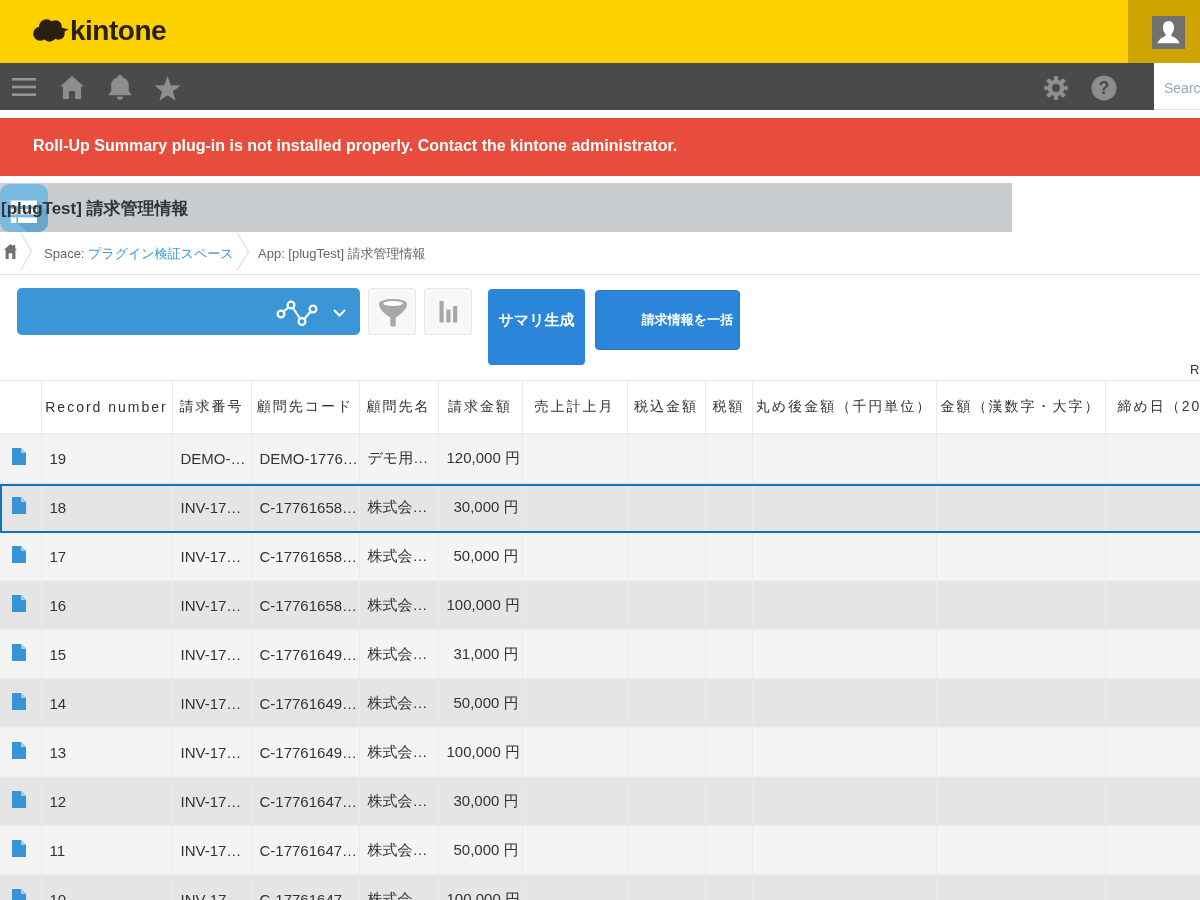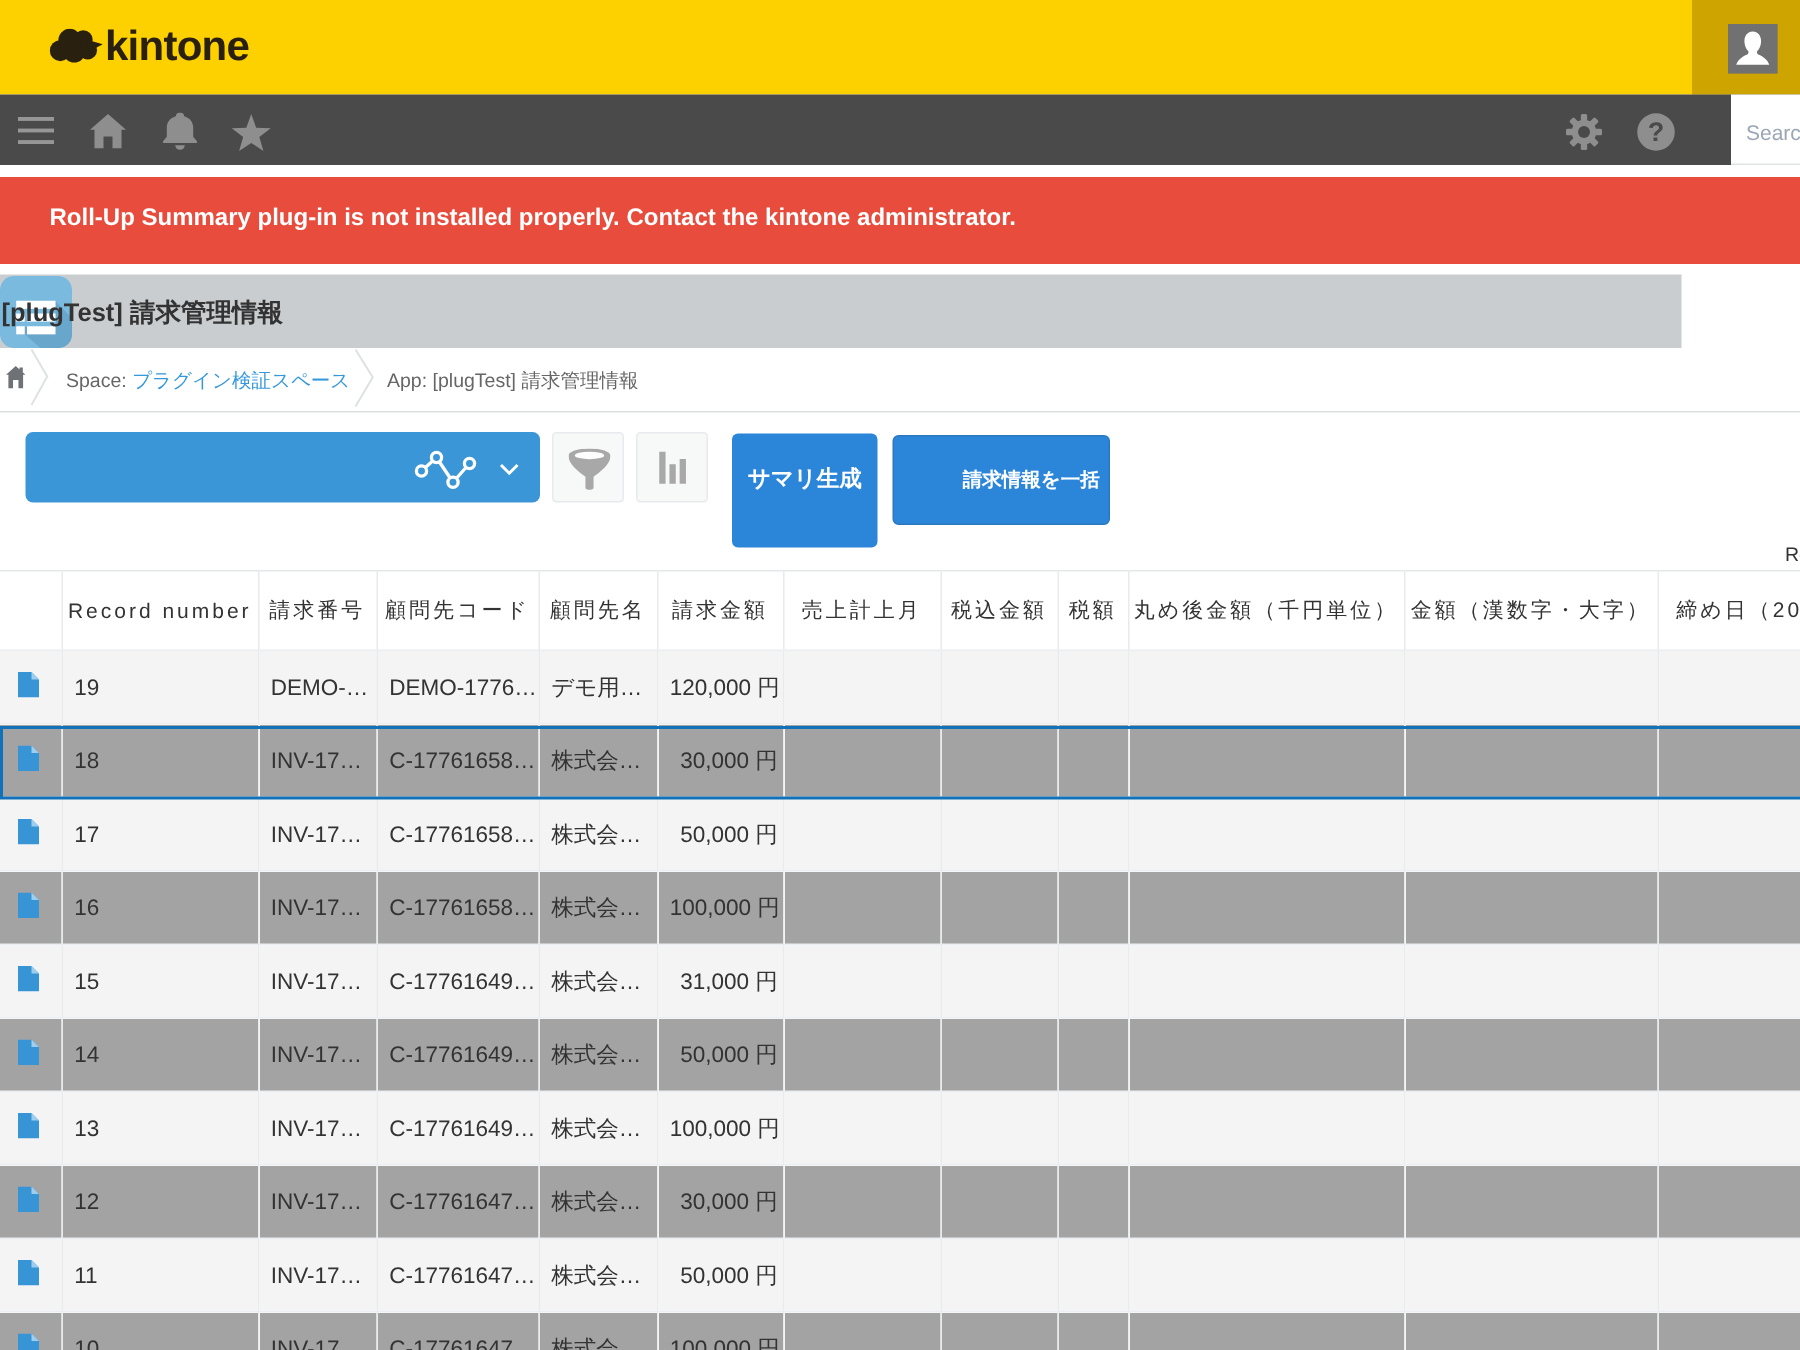--- a/index.html
+++ b/index.html
@@ -17,21 +17,21 @@
   
   #toolbar { position:absolute; left:0; top:63px; width:1200px; height:47px; background:#4a4a4a; }
   #searchbox { position:absolute; left:1128px; top:0; width:72px; height:47px; background:#fff; border-bottom:1px solid #e0e3e5;margin-left:26px; }
   #searchbox span { position:absolute; left:10px; top:17px; font-size:14px; color:#9aa7b4; white-space:nowrap; }
 
   
   #banner { position:absolute; left:0; top:118px; width:1200px; height:58px; background:#e74c3c; }
   #banner div { position:absolute; left:33px; top:19px; font-size:16px; font-weight:bold; color:#fff; }
 
   
-  #titlebar { position:absolute; left:0; top:183px; width:1121px; height:49px; background:#c9cdd0; }
+  #titlebar { position:absolute; left:0; top:183px; width:1012px; height:49px; background:#c9cdd0; }
   #appicon { position:absolute; left:0px; top:1px; width:48px; height:48px; }
   #apptitle { position:absolute; left:1px; top:14px; font-size:17px; font-weight:bold; color:#333; }
 
   
   #crumb { position:absolute; left:0; top:232px; width:1200px; height:43px; background:#fff; border-bottom:1px solid #dcdfe1; font-size:13px; color:#666;padding-left:16px; }
   #crumb .link { color:#3498db; }
 
   
   #selector { position:absolute; left:17px; top:288px; width:343px; height:47px; background:#3a96d6; border-radius:5px; }
   #selwhite { position:absolute; left:4px; top:4px; width:245px; height:39px; background:#fff; border-radius:3px; }
@@ -43,21 +43,21 @@
   #rechint { position:absolute; left:1190px; top:362px; font-size:13px; color:#333; white-space:nowrap; }
 
   
   #tblwrap { position:absolute; left:0; top:380px; width:1200px; height:520px; overflow:hidden; }
   table { border-collapse:collapse; table-layout:fixed; width:1275px; }
   th, td { border-right:1px solid #e8ebec; border-bottom:1px solid #ebeef0; font-weight:normal; overflow:hidden; white-space:nowrap; }
   th { height:53px; font-size:14px; letter-spacing:2px; color:#333; text-align:center; border-top:1px solid #e4e7e9; background:#fff; }
   td { height:49px; font-size:15px; color:#333; padding-left:8px; }
   td.num { text-align:right; padding-right:3px; }
   tr.odd td { background:#f4f4f5; }
-  tr.even td { background:#a3a3a3; }
+  tr.even td { background:#e5e5e5; }
   td.icn { padding-left:12px; }
   #selrow { position:absolute; left:0; top:484px; width:1210px; height:48.5px; border:2.5px solid #1272b9; pointer-events:none; }
 </style>
 </head>
 <body>
 <div id="page">
 
   <div id="ybar">
     <div class="corner"></div>
     <svg id="logo" style="position:absolute;left:33px;top:19px" width="36" height="24" viewBox="0 0 36 24">

